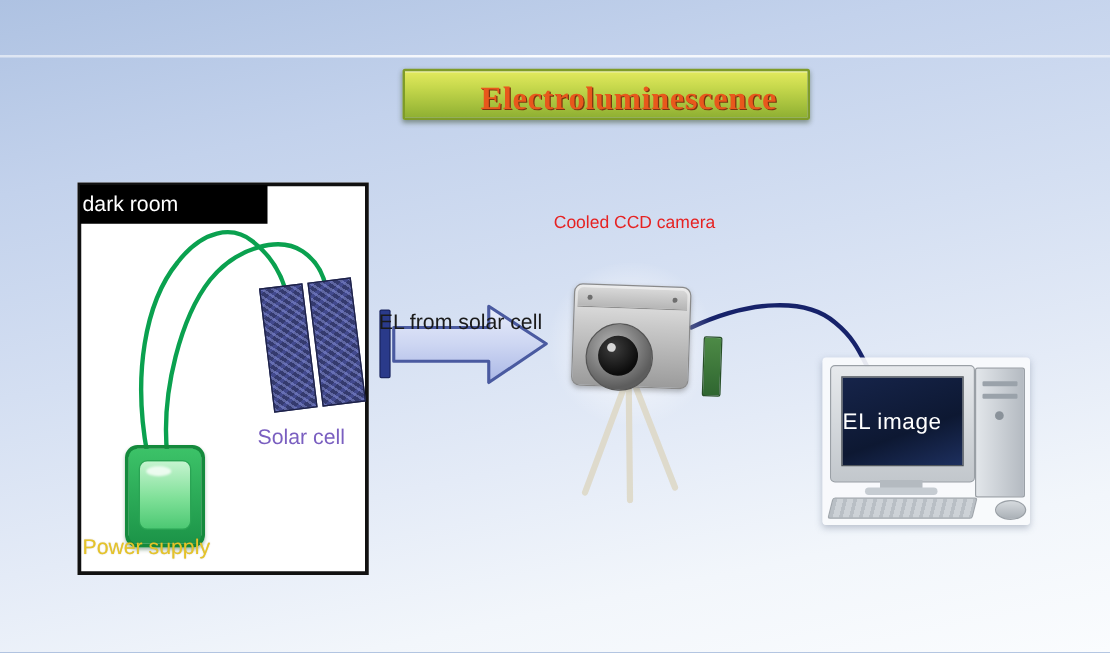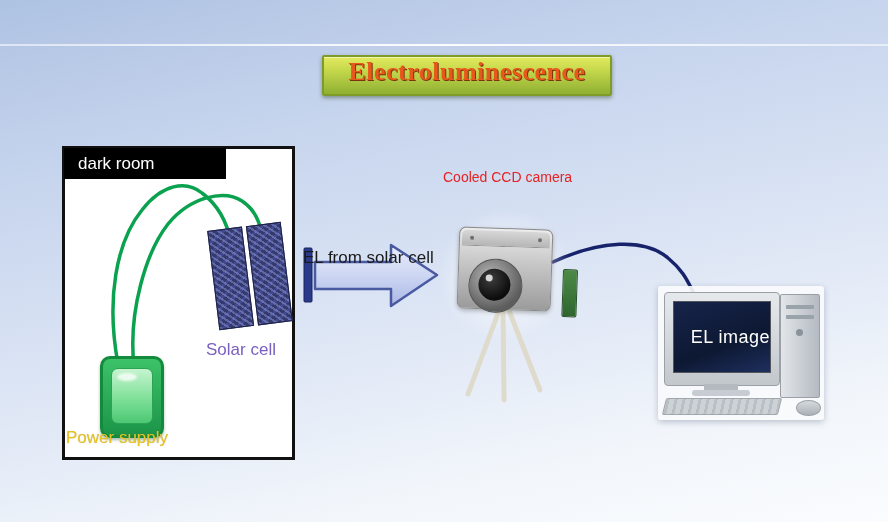--- a/index.html
+++ b/index.html
@@ -6,38 +6,39 @@
   .slide{
     position:relative;width:888px;height:522px;overflow:hidden;
     font-family:"Liberation Sans",sans-serif;
     background:linear-gradient(168deg,#aec2e2 0%,#c3d2ec 22%,#d4dff2 45%,#e4ebf7 65%,#f2f6fb 82%,#fafcfe 100%);
   }
   .top-line{position:absolute;left:0;top:44px;width:100%;height:2px;
     background:linear-gradient(90deg,rgba(255,255,255,.55),rgba(255,255,255,.95),rgba(255,255,255,.55));}
   
   .title-box{
     position:absolute;left:322px;top:55px;width:286px;height:37px;
-    display:flex;align-items:flex-start;justify-content:center;
+    display:flex;align-items:flex-end;justify-content:center;
     background:linear-gradient(180deg,#e3ea5e 0%,#c6d84c 35%,#8fb032 100%);
     border:2px solid #7f9c28;border-radius:2px;
     box-shadow:0 2px 4px rgba(40,60,20,.45), inset 0 1px 0 rgba(255,255,255,.5);
+    padding-left:36px;
   }
   .title-text{
     font-family:"Liberation Serif",serif;font-weight:bold;font-size:26px;
     color:#e8581c;text-shadow:1px 1px 0 #7a3510;letter-spacing:.5px;
   }
   
   .dark-room{
     position:absolute;left:62px;top:146px;width:227px;height:308px;
     background:#ffffff;border:3px solid #111;z-index:1;
   }
   .dark-room-header{
     position:absolute;left:-1px;top:-1px;width:148px;height:31px;
     background:#000;color:#fff;display:flex;align-items:center;
-    padding-left:14px;font-size:17px;z-index:4;
+    padding-left:2px;font-size:17px;z-index:4;
   }
   
   .gfx{position:absolute;left:0;top:0;width:888px;height:522px;pointer-events:none;}
   .gfx.wires{z-index:2}
   .gfx.cable{z-index:2}
   
   .solar-cell{
     position:absolute;left:213px;top:226px;width:74px;height:100px;
     transform:rotate(-7deg);display:flex;gap:4px;z-index:3;
   }
@@ -121,21 +122,21 @@
     background:rgba(248,250,252,.92);border-radius:3px;
     box-shadow:0 2px 6px rgba(80,95,120,.35);
   }
   .monitor{
     position:absolute;left:6px;top:6px;width:114px;height:92px;border-radius:4px;
     background:linear-gradient(180deg,#e6e9ec,#c2c7cc);border:1px solid #9aa0a6;
   }
   .screen{
     position:absolute;left:8px;top:8px;width:96px;height:70px;border:1px solid #50565c;
     background:linear-gradient(160deg,#16244a 0%,#0d1832 60%,#1d2f5e 100%);
-    display:flex;align-items:center;justify-content:flex-end;
+    display:flex;align-items:center;justify-content:flex-start;
   }
   .screen-label{color:#ffffff;font-size:18px;letter-spacing:.5px;}
   .monitor-stand{position:absolute;left:46px;top:98px;width:34px;height:8px;background:#b4bac0;}
   .monitor-base{position:absolute;left:34px;top:104px;width:58px;height:6px;background:#c6ccd2;border-radius:3px;}
   .tower{
     position:absolute;left:122px;top:8px;width:38px;height:102px;border:1px solid #9aa0a6;border-radius:2px;
     background:linear-gradient(90deg,#e2e6ea,#b4bac1);
   }
   .tower-slot{position:absolute;left:5px;width:28px;height:4px;background:#9aa2aa;border-radius:1px;}
   .tower-btn{position:absolute;left:15px;top:34px;width:7px;height:7px;border-radius:50%;background:#8a929a;}

